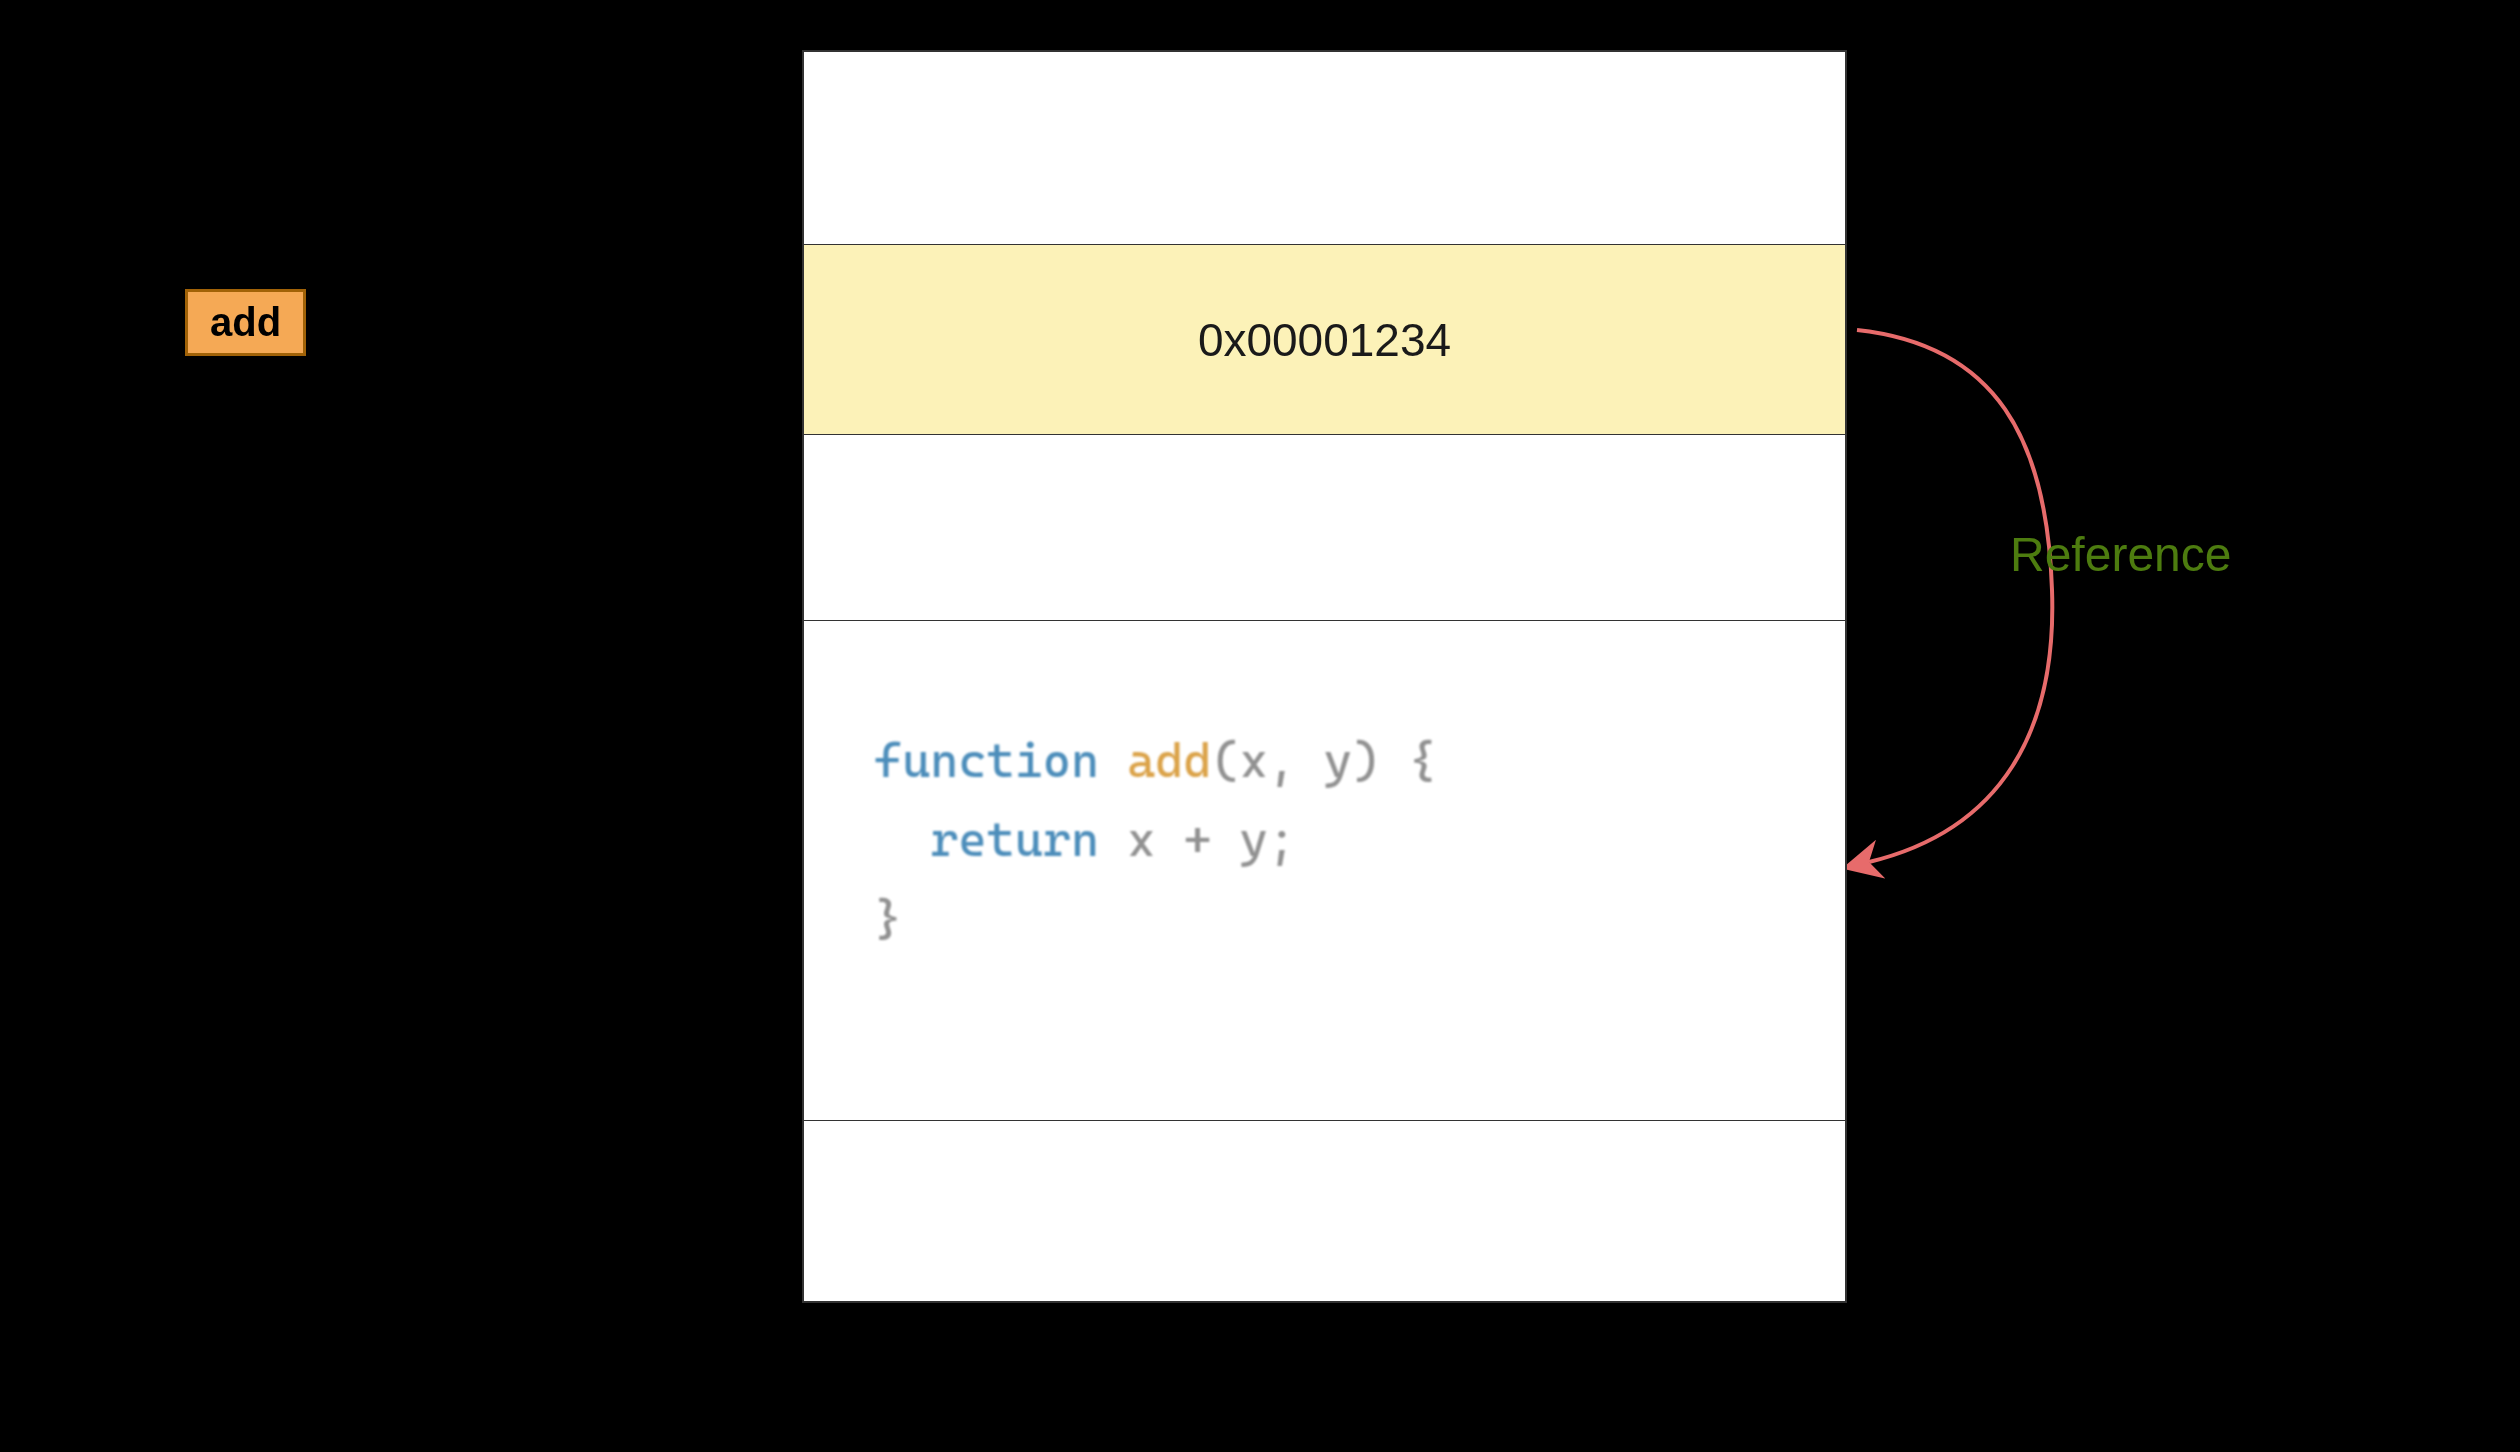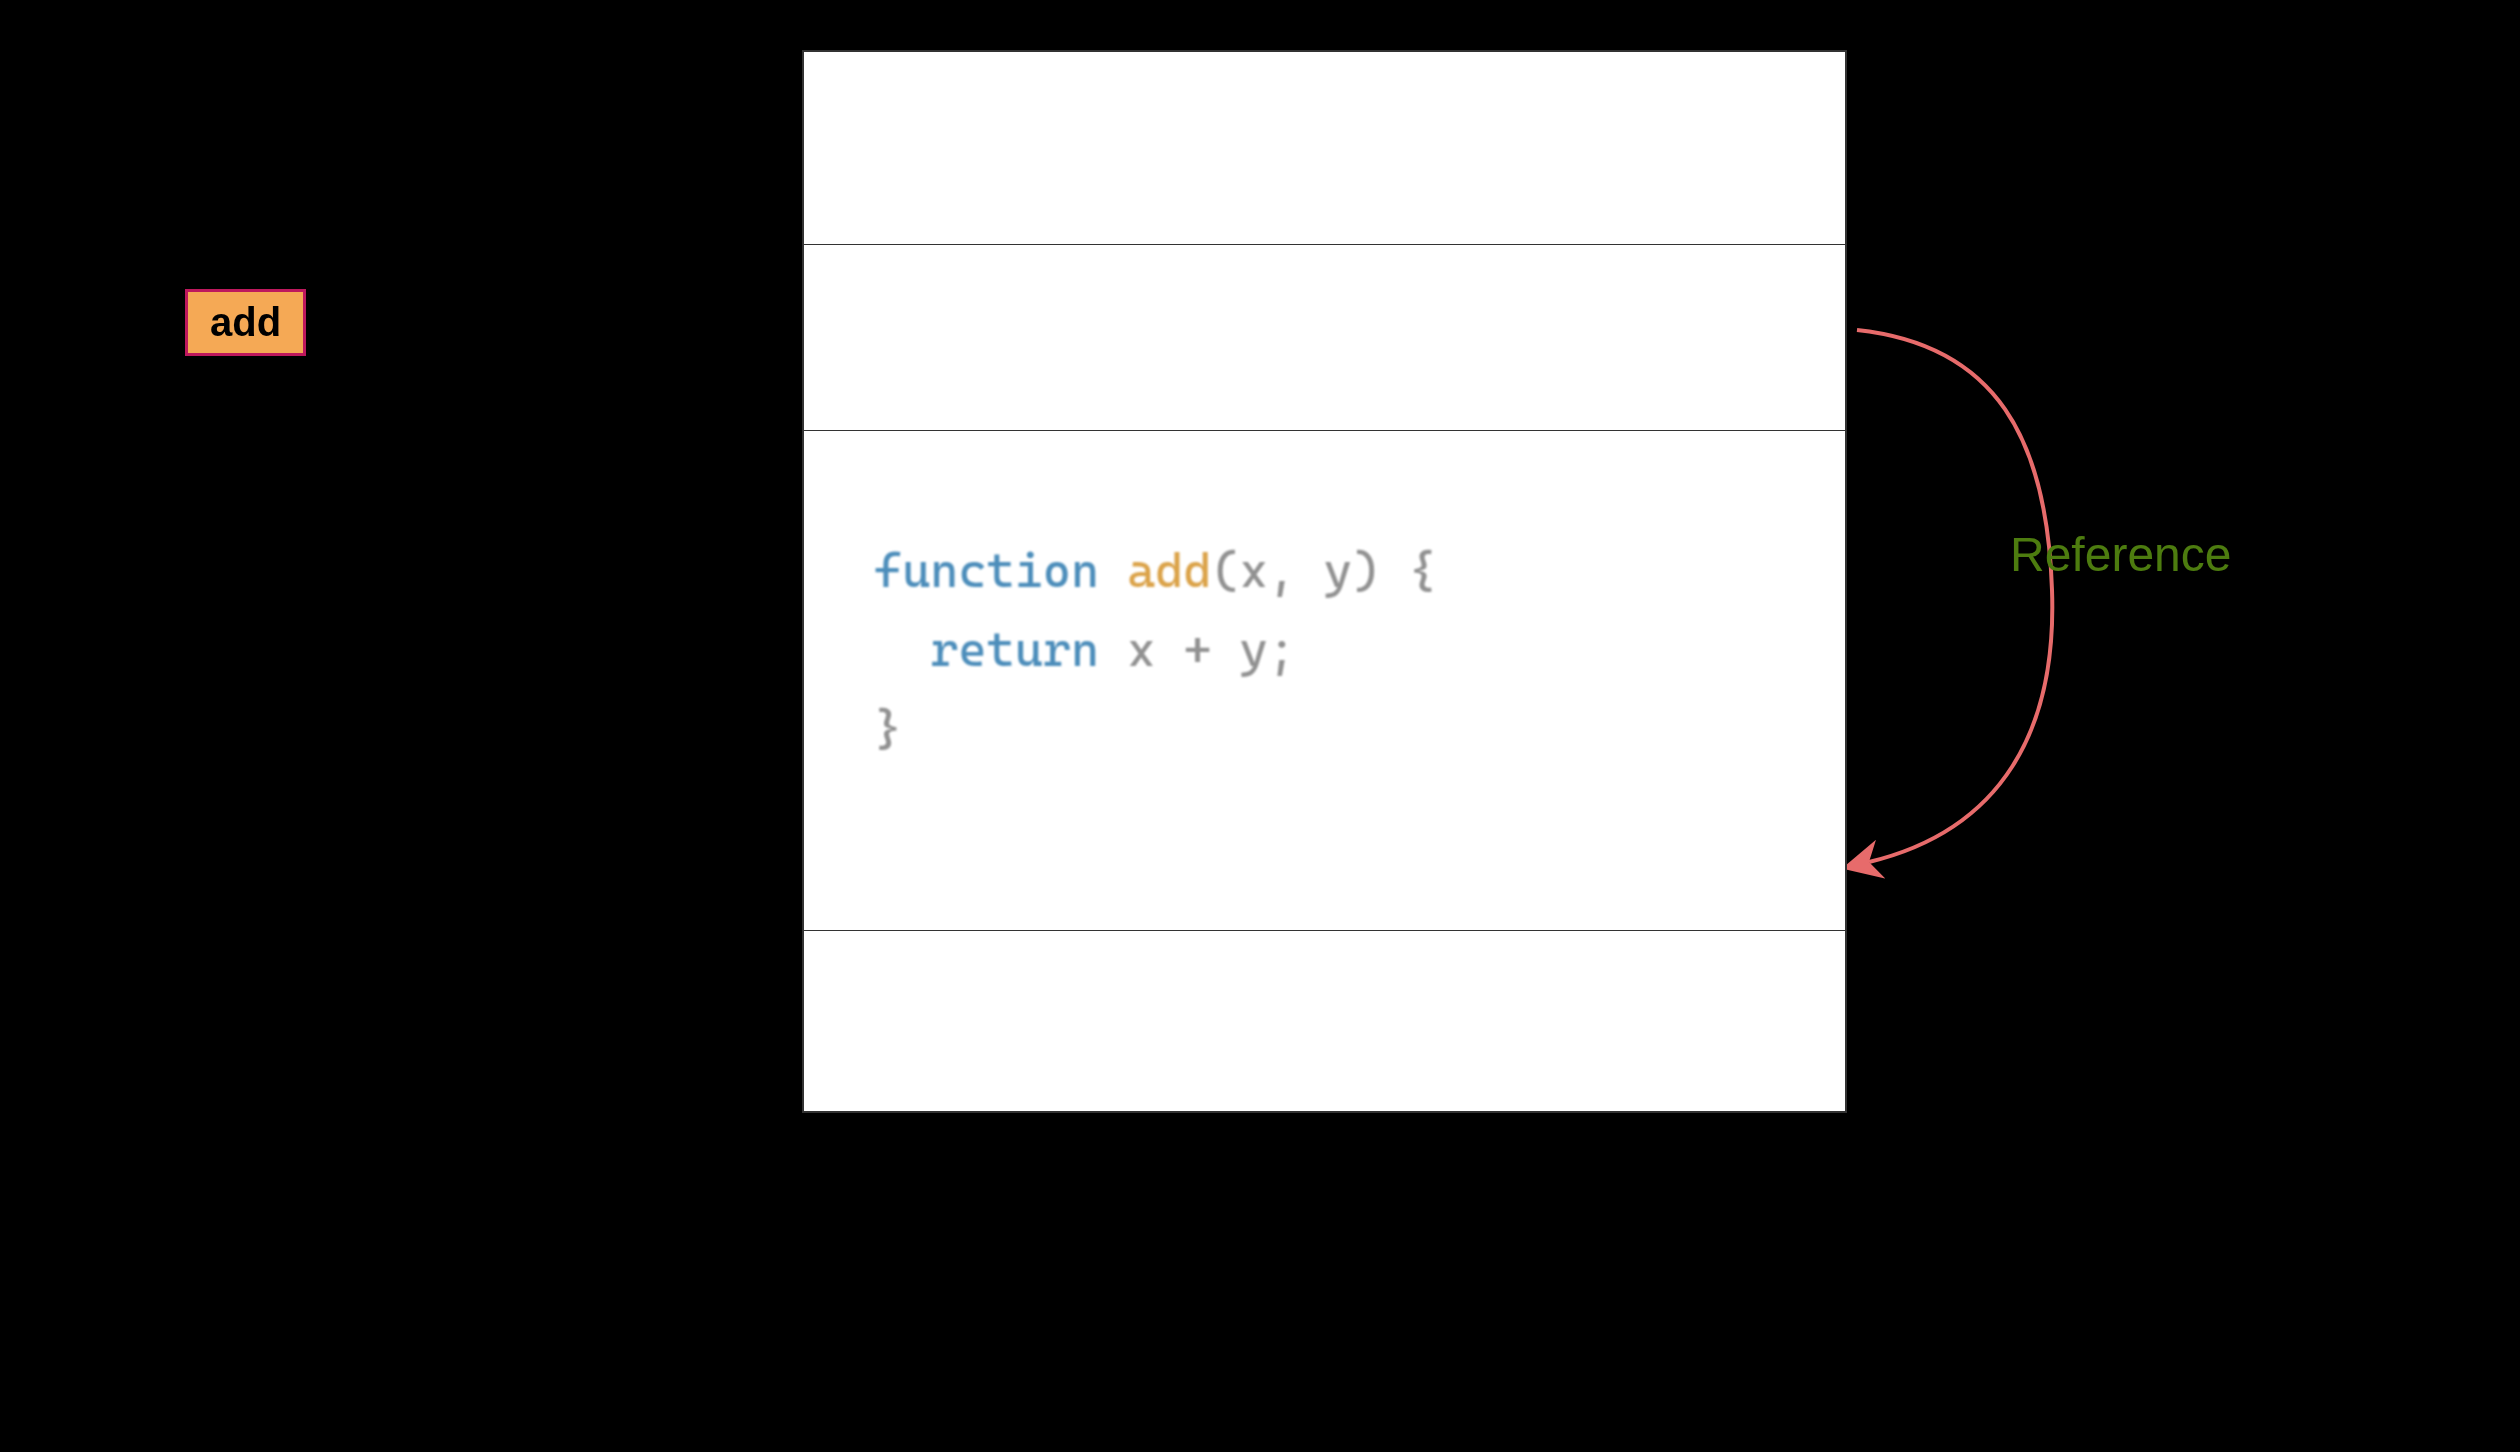--- a/index.html
+++ b/index.html
@@ -15,21 +15,21 @@
       position: relative;
       font-family: -apple-system, BlinkMacSystemFont, "Segoe UI", Roboto, sans-serif;
       overflow: hidden;
     }
     
     .variable-badge {
       position: absolute;
       left: 185px;
       top: 289px;
       background: #f5a955;
-      border: 3px solid #be185d;
+      border: 3px solid #a16207;
       padding: 8px 22px;
       font-family: "Comic Sans MS", cursive, sans-serif;
       font-size: 40px;
       font-weight: bold;
       color: #000;
     }
     
     .memory-table {
       position: absolute;
       left: 802px;
@@ -111,20 +111,23 @@
   </style>
 </head>
 <body>
 
 <div class="variable-badge">
   <span>add</span>
 </div>
 
 <div class="memory-table">
   <div class="memory-cell cell-empty-top"></div>
+  <div class="memory-cell cell-address">
+    <span>0x00001234</span>
+  </div>
   <div class="memory-cell cell-gap"></div>
   <div class="memory-cell cell-code">
     <div class="code-block"><span class="kw">function</span> <span class="fn">add</span><span class="brace">(x, y) {</span>
   <span class="kw">return</span><span> x + y;</span>
 <span class="brace">}</span></div>
   </div>
   <div class="memory-cell cell-empty-bottom"></div>
 </div>
 
 <div class="arrow-container">

